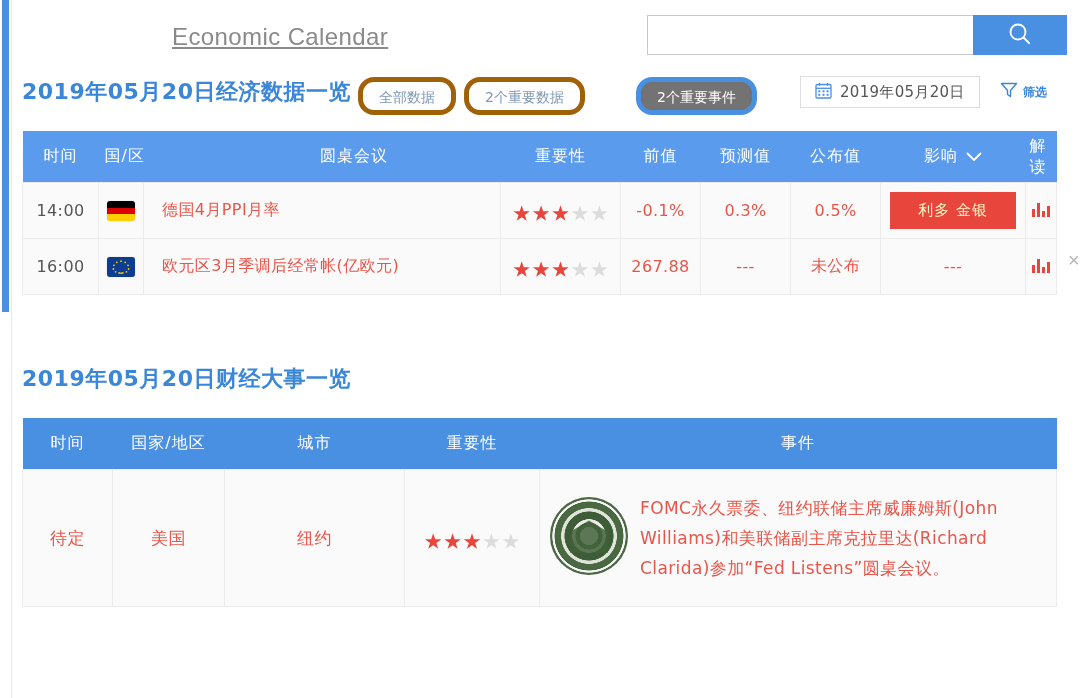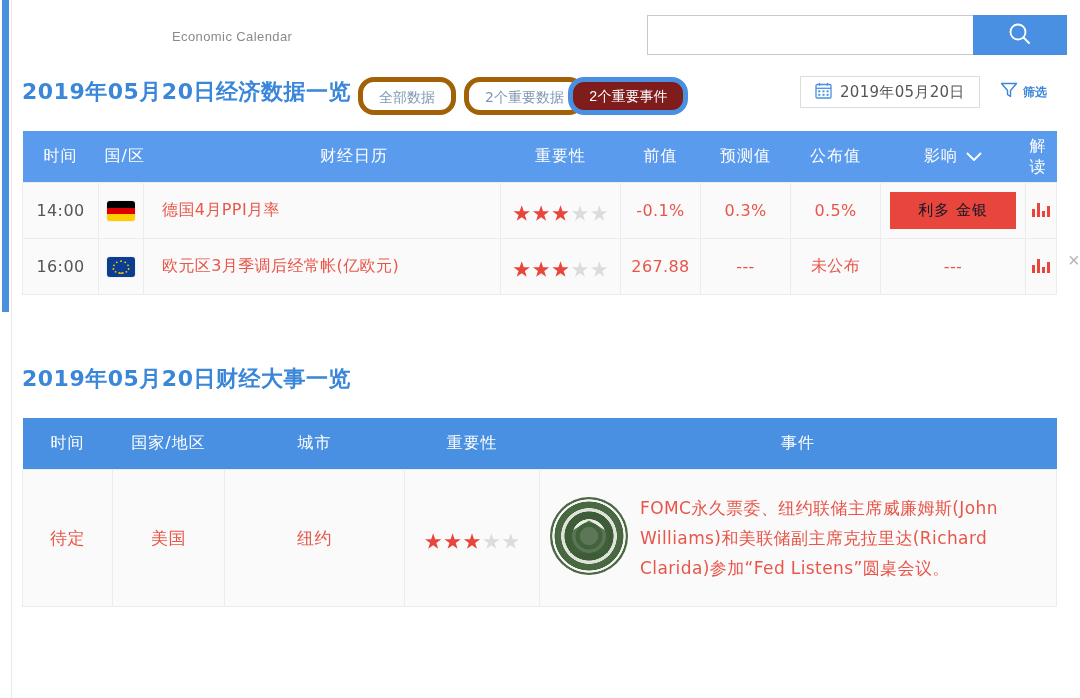--- a/index.html
+++ b/index.html
@@ -55,24 +55,25 @@
     font-weight: bold;
     color: #2b2b2b;
     letter-spacing: 2px;
     line-height: 40px;
     font-family: "DejaVu Sans", "Liberation Sans", sans-serif;
   }
   .title-en {
     position: absolute;
     left: 172px;
     top: 24px;
-    font-size: 13px;
+    font-size: 24px;
     color: #8a8a8a;
     line-height: 26px;
     letter-spacing: 0.4px;
+    text-decoration: underline;
   }
 
   .search-wrap {
     position: absolute;
     left: 647px;
     top: 15px;
     width: 420px;
     height: 40px;
     display: flex;
   }
@@ -132,25 +133,24 @@
     color: #7f98b5;
     background: #fff;
     box-sizing: border-box;
     white-space: nowrap;
     cursor: pointer;
     font-family: "DejaVu Sans", "Liberation Sans", sans-serif;
   }
   .pill.p1 { left: 358px; }
   .pill.p2 { left: 464px; }
   .pill.p3 {
-    left: 568px;
-    background: #7f1d1d;
+    left: 636px;
+    background: #737373;
     border-color: #4a90e2;
     color: #ffffff;
-    font-family: Liberation Mono, monospace;
   }
 
   .datebox {
     position: absolute;
     left: 800px;
     top: 4px;
     width: 180px;
     height: 32px;
     border: 1px solid #dcdcdc;
     background: #fff;
@@ -249,21 +249,21 @@
     margin: 0 1px;
     vertical-align: middle;
     background: #e8453c;
     clip-path: polygon(50% 0%, 61.8% 35%, 98% 35%, 68.5% 57%, 79.5% 91%, 50% 70%, 20.5% 91%, 31.5% 57%, 2% 35%, 38.2% 35%);
   }
   .star.off { background: #dcdcdc; }
 
   .badge {
     display: inline-block;
     background: #e8453c;
-    color: #0f172a;
+    color: #fef9c3;
     font-size: 15px;
     padding: 9px 0;
     width: 126px;
     text-align: center;
     letter-spacing: 1px;
     cursor: pointer;
   }
 
   .chart-icon {
     display: inline-block;
@@ -420,21 +420,21 @@
       <col style="width:90px">
         <col style="width:145px">
         <col style="width:31px">
     </colgroup>
     <thead>
       <tr>
         <th>时间</th>
         <th colspan="2">
           <div style="display:flex;gap:175px;padding-left:6px;">
             <span>国/区</span>
-            <span>财经日历</span>
+            <span>圆桌会议</span>
           </div>
         </th>
         <th>重要性</th>
         <th>前值</th>
         <th>预测值</th>
         <th>公布值</th>
         <th>
           <span style="display:inline-flex;align-items:center;gap:8px;">
             <span>影响</span>
             <span>

